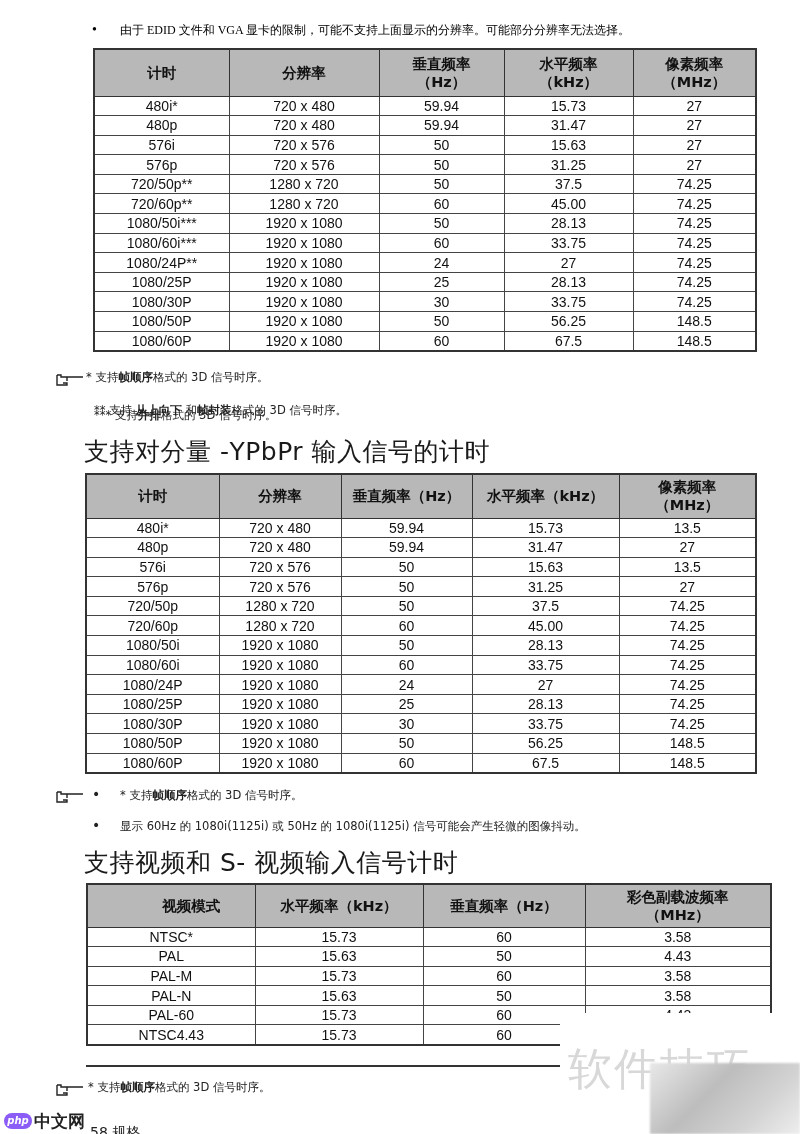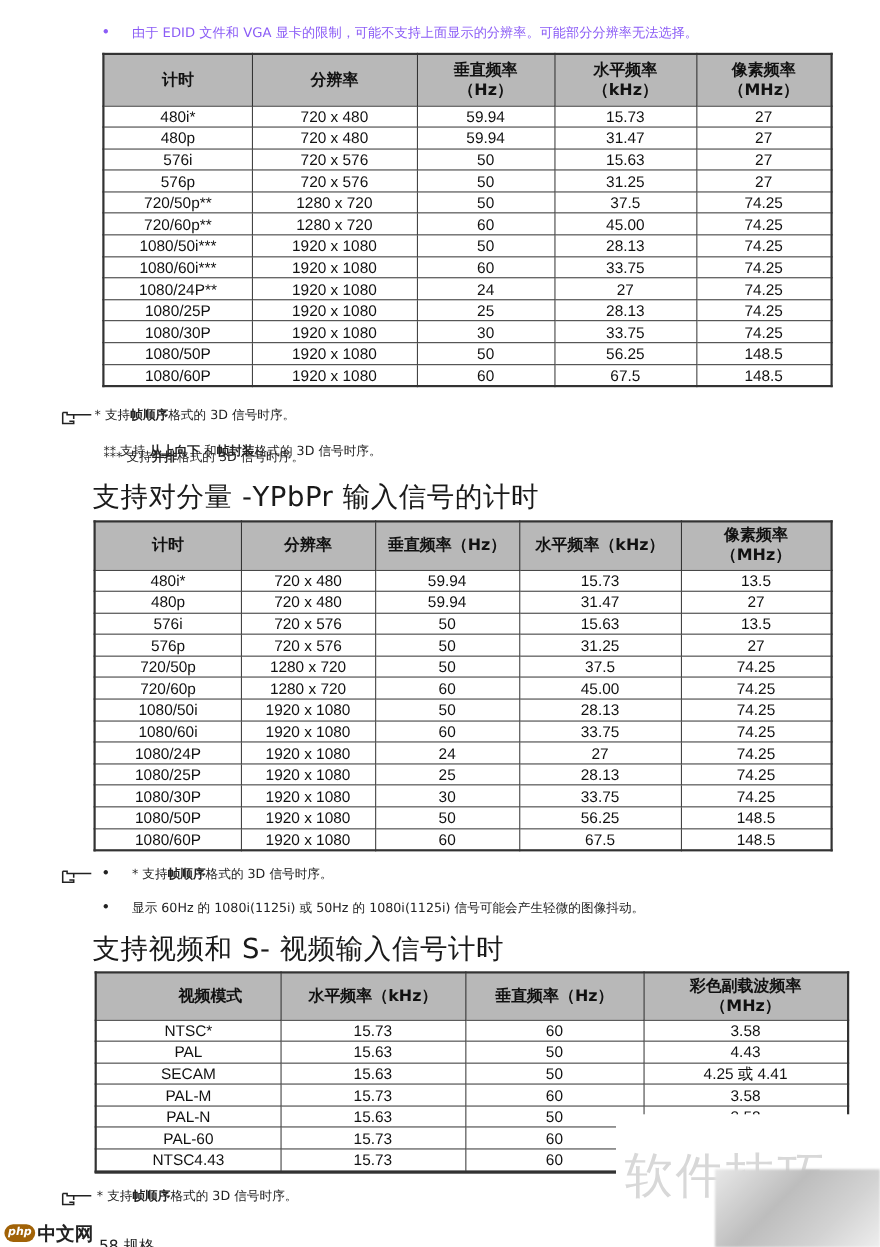--- a/index.html
+++ b/index.html
@@ -1,21 +1,21 @@
 <!DOCTYPE html>
 <html><head>
   <meta charset="utf-8">
   <style>
     html, body { margin: 0; padding: 0; }
     body {
       width: 800px; height: 1134px; background: #ffffff; position: relative; overflow: hidden;
       font-family: "DejaVu Sans", sans-serif; color: #1a1a1a;
     }
     .abs { position: absolute; }
-    .bullet-line { font-size: 12px; color: #8b5cf6; white-space: nowrap; }
+    .bullet-line { font-size: 12px; color: #000000; white-space: nowrap; font-family: Liberation Serif, serif; }
     .bullet-dot { display: inline-block; width: 28px; font-size: 14px; }
     .note { font-size: 11.5px; color: #222; white-space: nowrap; line-height: 19px; }
     .note b { font-weight: bold; }
     .section-title { font-size: 25px; color: #1a1a1a; white-space: nowrap; letter-spacing: 0.5px; }
     table.spec {
       position: absolute; border-collapse: collapse; table-layout: fixed;
       font-family: "Liberation Sans", sans-serif; font-size: 14px; color: #111;
       border: 2px solid #333;
     }
     table.spec th {
@@ -25,21 +25,21 @@
     table.spec td {
       border: 1.5px solid #444; text-align: center; padding: 0; height: 18.6px; line-height: 18px; background: #fff;
     }
     .hand-icon { position: absolute; width: 30px; height: 14px; }
     .watermark { position: absolute; font-size: 44px; color: #d8d8d8; white-space: nowrap; letter-spacing: 2px; }
     .blur-box {
       position: absolute; background: linear-gradient(135deg, #e8e8e8 0%, #bdbdbd 40%, #d2d2d2 70%, #eeeeee 100%);
       filter: blur(1px);
     }
     .php-logo {
-      position: absolute; left: 4px; top: 1113px; width: 28px; height: 16px; background: #a16207;
+      position: absolute; left: 4px; top: 1113px; width: 28px; height: 16px; background: #8b5cf6;
       border-radius: 8px; color: #fff; font-size: 10px; font-style: italic; font-weight: bold;
       text-align: center; line-height: 16px; font-family: "DejaVu Sans", sans-serif;
     }
     .php-text { position: absolute; left: 34px; top: 1110px; font-size: 17px; color: #222; font-weight: bold; white-space: nowrap; }
     .cut-text { position: absolute; left: 90px; top: 1124px; font-size: 14px; color: #222; white-space: nowrap; }
     .cover { position: absolute; background: #ffffff; }
   </style>
 </head>
 <body>
 
@@ -325,26 +325,20 @@
         <td>60</td>
         <td>3.58</td>
       </tr>
       <tr>
         <td>PAL</td>
         <td>15.63</td>
         <td>50</td>
         <td>4.43</td>
       </tr>
       <tr>
-        <td>SECAM</td>
-        <td>15.63</td>
-        <td>50</td>
-        <td>4.25 或 4.41</td>
-      </tr>
-      <tr>
         <td>PAL-M</td>
         <td>15.73</td>
         <td>60</td>
         <td>3.58</td>
       </tr>
       <tr>
         <td>PAL-N</td>
         <td>15.63</td>
         <td>50</td>
         <td>3.58</td>

